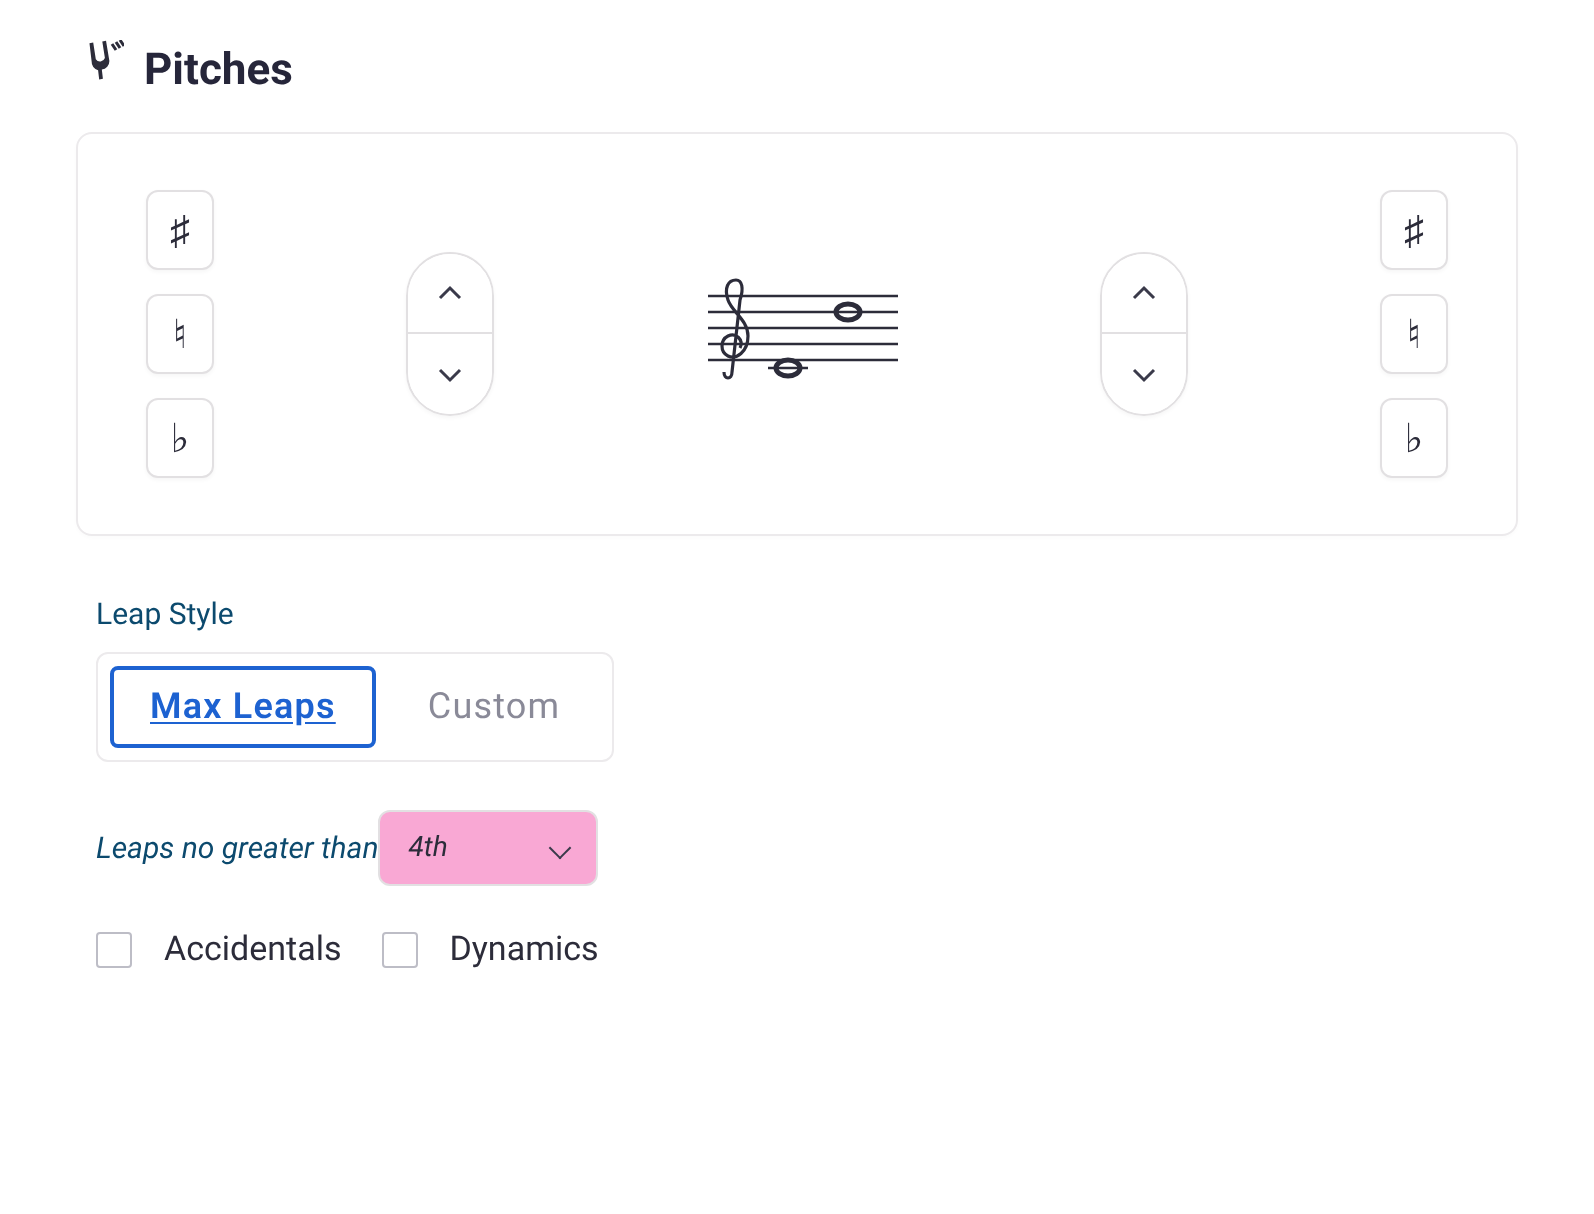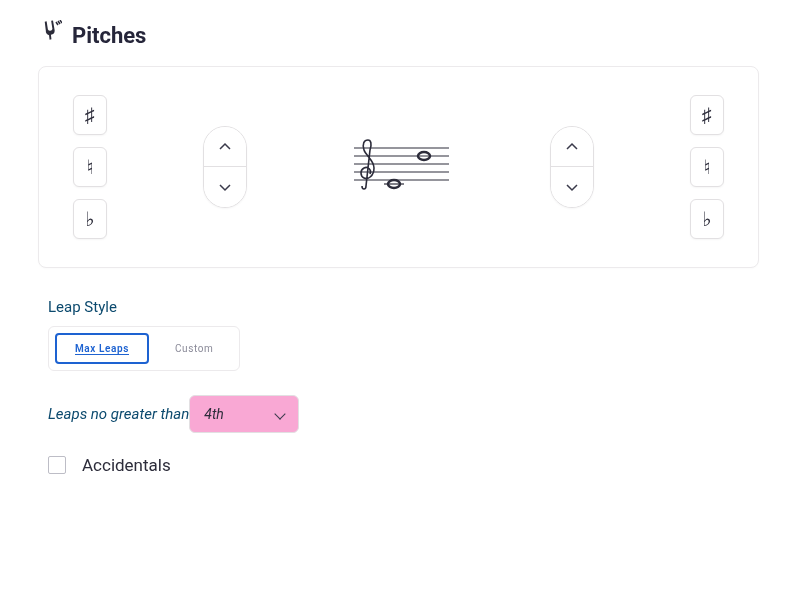--- a/index.html
+++ b/index.html
@@ -102,21 +102,21 @@
       display: inline-flex;
       background: #fff;
       border: 1px solid #eceaec;
       border-radius: 6px;
       padding: 6px;
       gap: 6px;
       margin-bottom: 24px;
     }
     .seg-item {
       padding: 8px 18px;
-      font-size: 10px;
+      font-size: 18px;
       border-radius: 4px;
       cursor: pointer;
       border: 2px solid transparent;
       color: #8a8a98;
       letter-spacing: 0.6px;
     }
     .seg-item.active {
       border-color: #1d62d1;
       color: #1d62d1;
       font-weight: 600;
@@ -259,15 +259,19 @@
   <div class="row-inline">
     <span class="field-label" style="margin-bottom:0">Leaps no greater than</span>
     <div class="select">4th</div>
   </div>
 
   <div class="check-list">
     <div class="check-row">
       <div class="checkbox"></div>
       <span class="check-label">Accidentals</span>
     </div>
+    <div class="check-row">
+      <div class="checkbox"></div>
+      <span class="check-label">Dynamics</span>
+    </div>
   </div>
 
 </div>
 
 </body></html>

